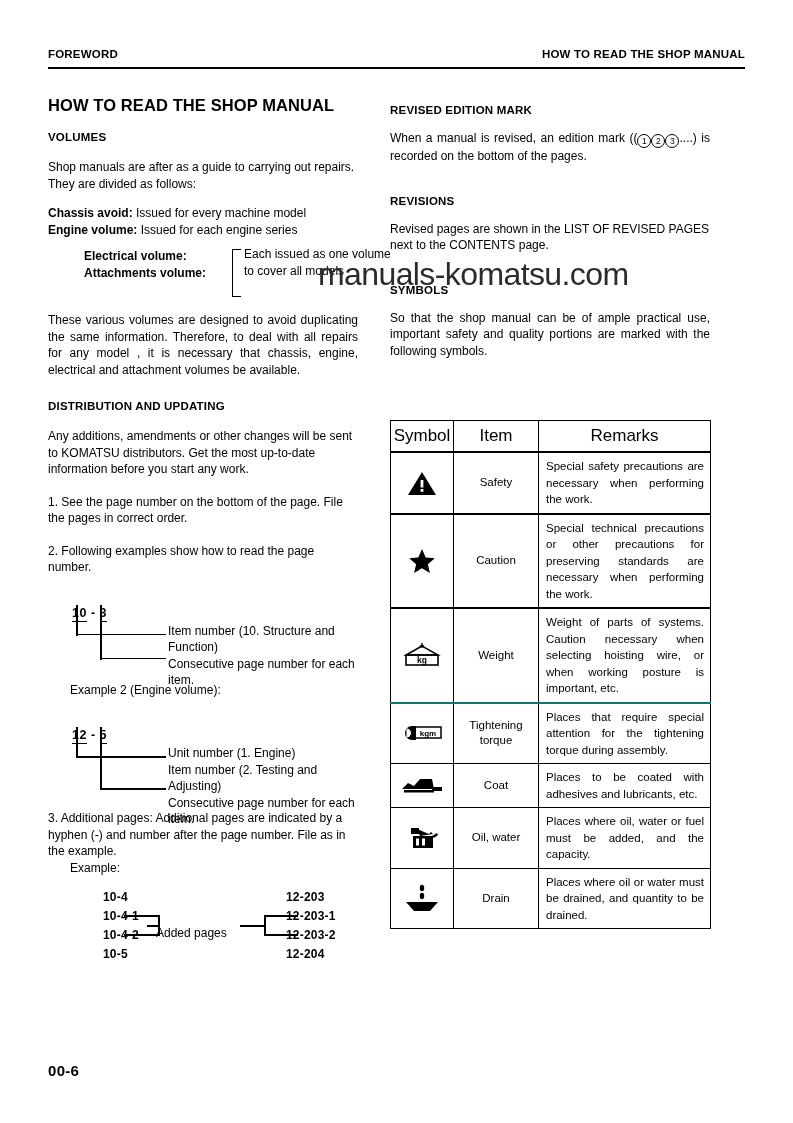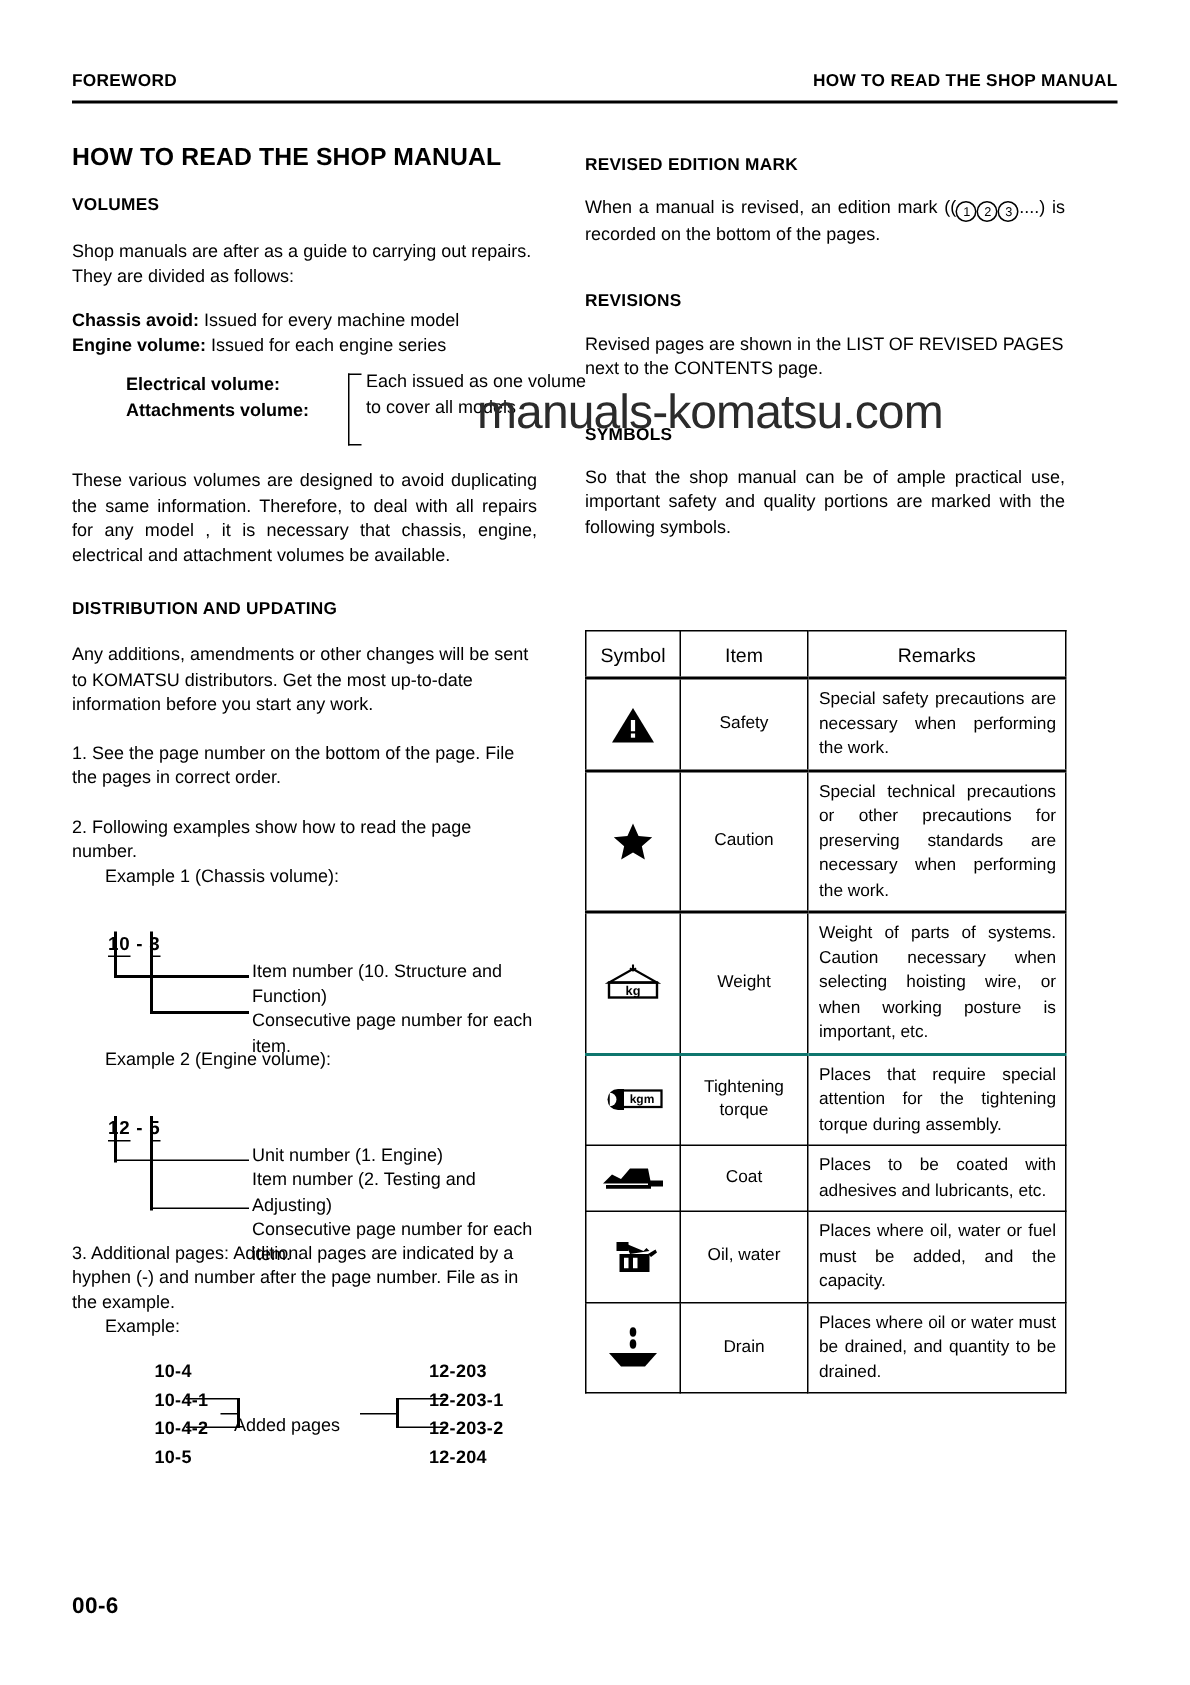--- a/index.html
+++ b/index.html
@@ -225,21 +225,21 @@
   .sym-table col.c3 { width: 172px; }
 
   .sym-table th, .sym-table td {
     border: 1.2px solid #000;
     padding: 0;
     vertical-align: middle;
     font-weight: normal;
   }
   .sym-table th {
     height: 30px;
-    font-size: 13px;
+    font-size: 17px;
   }
   .sym-table .cell-item {
     text-align: center;
     font-size: 11.5px;
     line-height: 15px;
   }
   .sym-table .cell-remarks {
     font-size: 11.5px;
     line-height: 16.5px;
     padding: 5px 6px 5px 7px;
@@ -310,21 +310,20 @@
       <div class="vol-bracket-text">Each issued as one volume to cover all models</div>
     </div>
 
     <p class="body justify" style="margin-top:12px">These various volumes are designed to avoid duplicating the same information.  Therefore, to deal with all repairs for any model , it is necessary that chassis, engine, electrical and attachment volumes be available.</p>
 
     <h2 class="sec sp">DISTRIBUTION AND UPDATING</h2>
     <p class="body">Any additions, amendments or other changes will be sent to KOMATSU distributors.  Get the most up-to-date information before you start any work.</p>
 
     <p class="body" style="padding-left:0">1.  See the page number on the bottom of the page. File the pages in correct order.</p>
     <p class="body">2.  Following examples show how to read the page number.</p>
-    <p class="pn-caption" style="padding-left:22px;margin-top:0">Example 1 (Chassis volume):</p>
 
     <div class="pn-example e1">
       <div class="pn-number"><span class="u">10</span><span> - </span><span class="u">3</span></div>
       <div class="leader v1"></div>
       <div class="leader h1"></div>
       <div class="leader v2"></div>
       <div class="leader h2"></div>
       <div class="pn-texts">
         <div>Item number (10. Structure and Function)</div>
         <div class="second">Consecutive page number for each item.</div>

